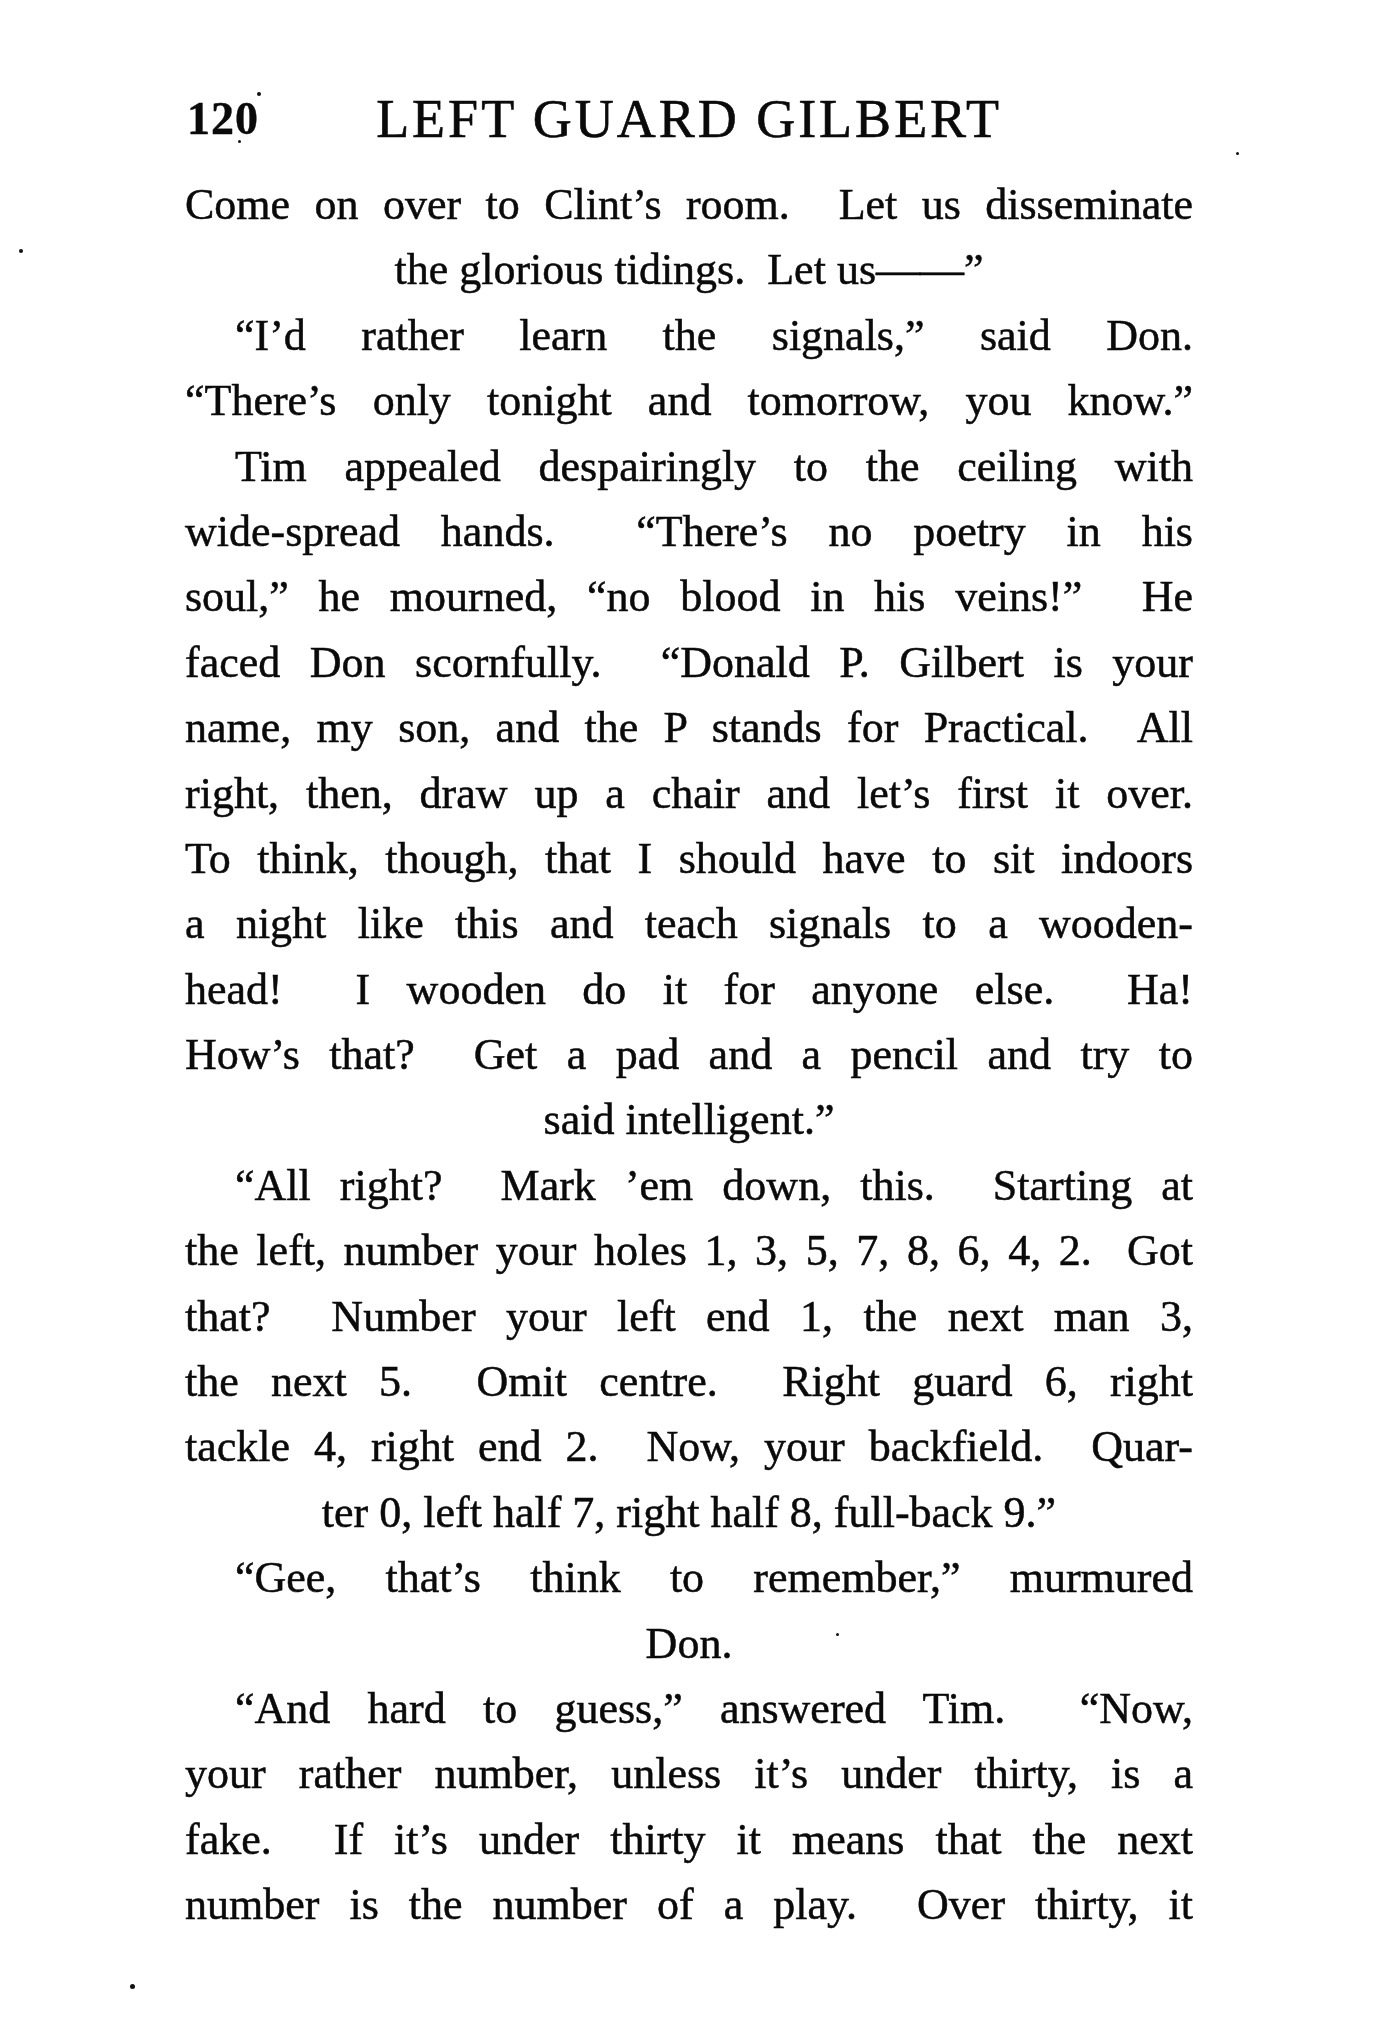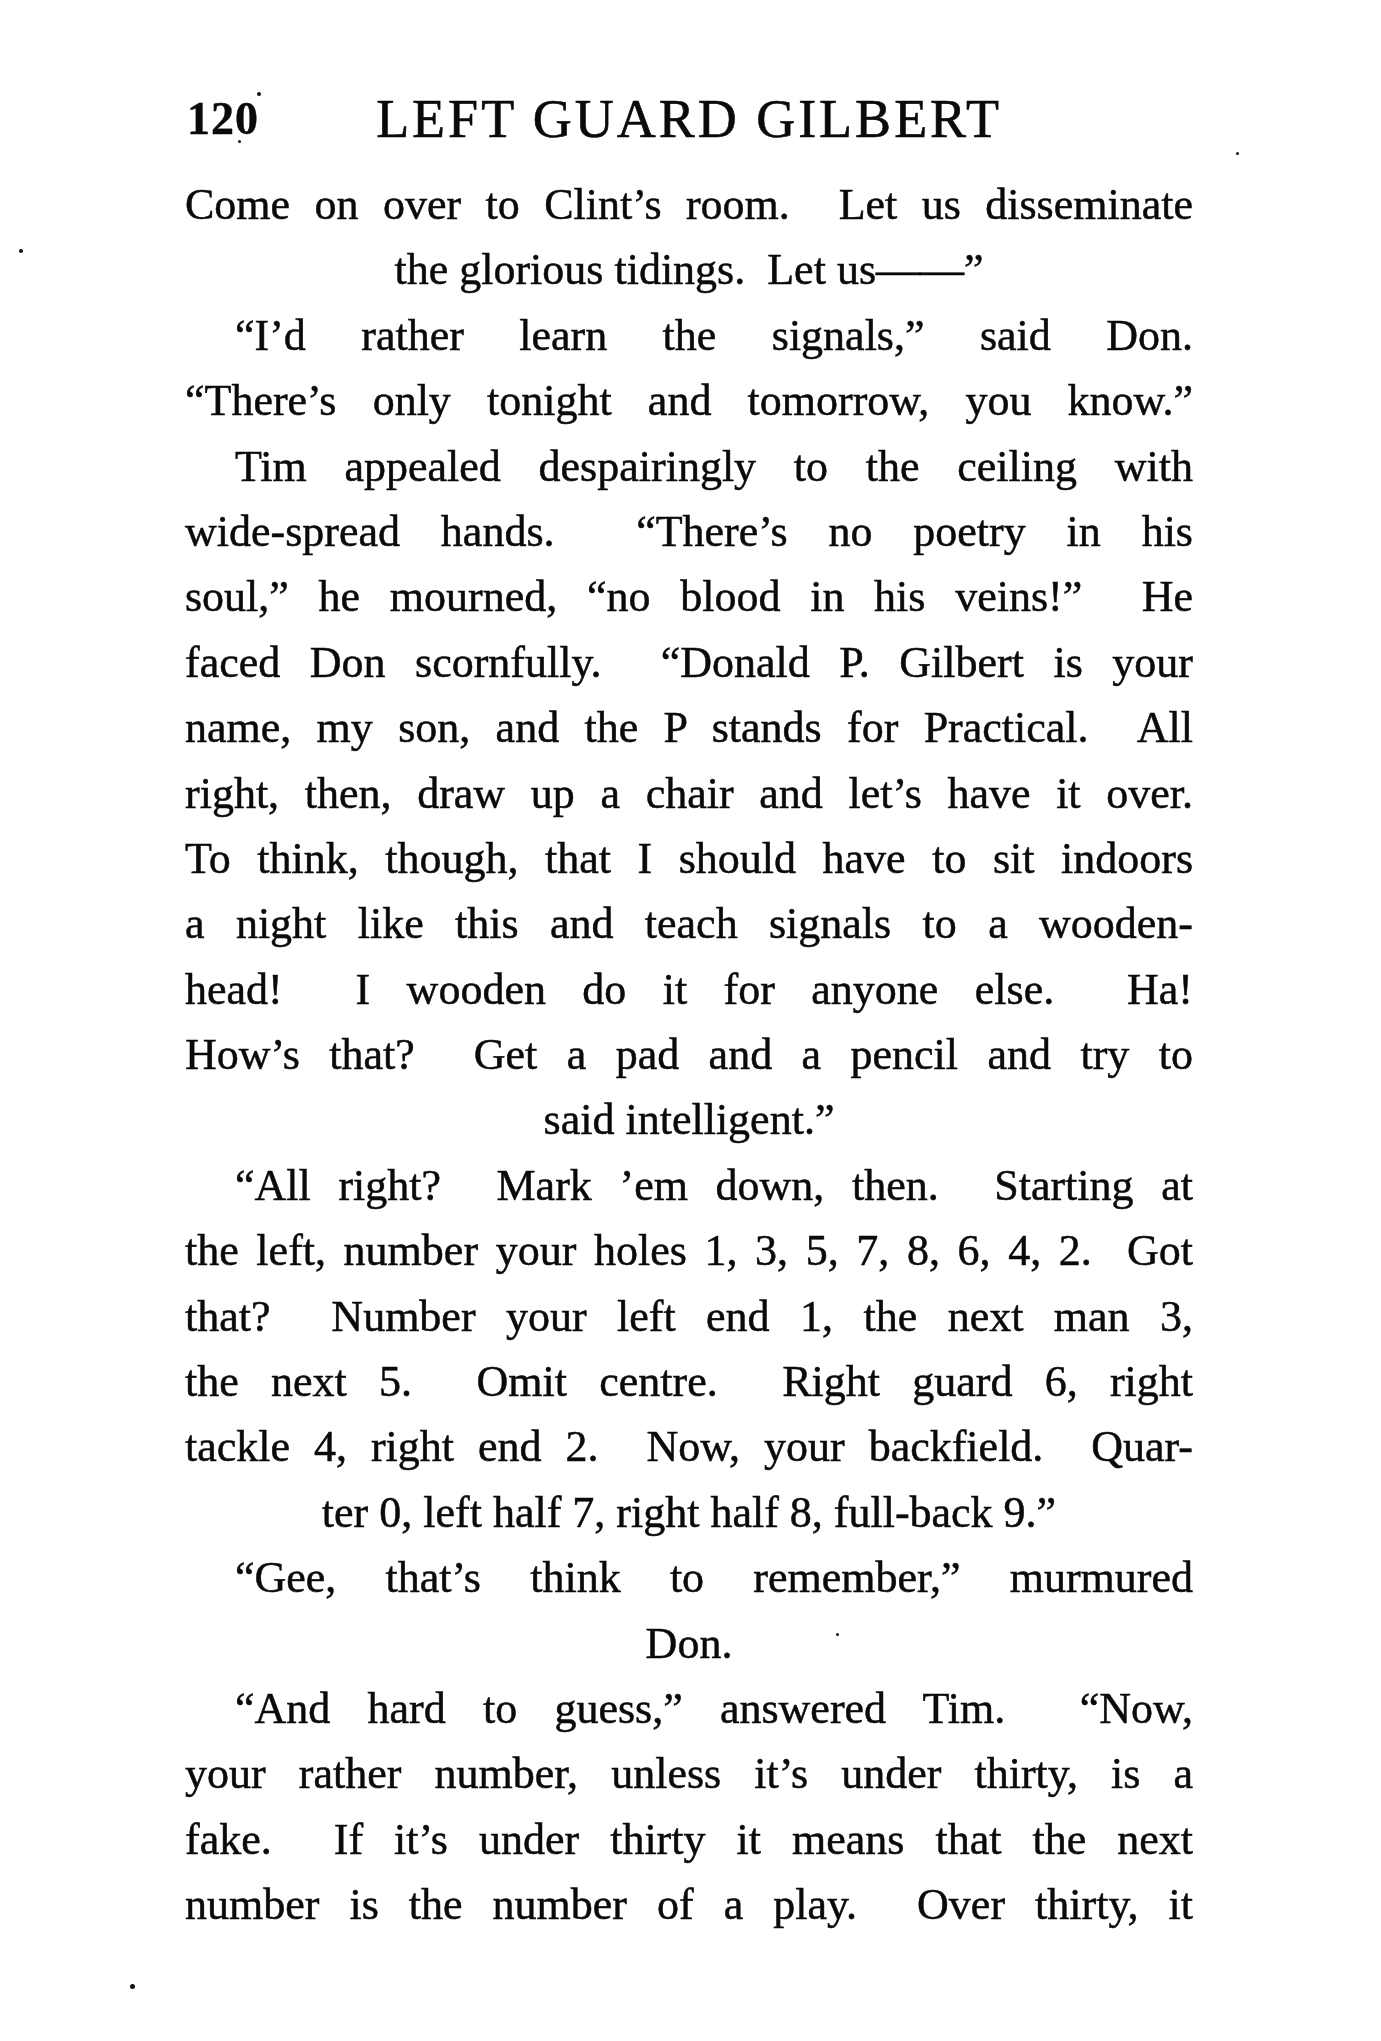--- a/index.html
+++ b/index.html
@@ -71,27 +71,27 @@
   <div class="body-text">
       <div class="line">Come on over to Clint’s room.  Let us disseminate</div>
       <div class="line last">the glorious tidings.  Let us——”</div>
       <div class="line indent">“I’d rather learn the signals,” said Don.</div>
       <div class="line">“There’s only tonight and tomorrow, you know.”</div>
       <div class="line indent">Tim appealed despairingly to the ceiling with</div>
       <div class="line">wide-spread hands.  “There’s no poetry in his</div>
       <div class="line">soul,” he mourned, “no blood in his veins!”  He</div>
       <div class="line">faced Don scornfully.  “Donald P. Gilbert is your</div>
       <div class="line">name, my son, and the P stands for Practical.  All</div>
-      <div class="line">right, then, draw up a chair and let’s have it over.</div>
+      <div class="line">right, then, draw up a chair and let’s first it over.</div>
       <div class="line">To think, though, that I should have to sit indoors</div>
       <div class="line">a night like this and teach signals to a wooden-</div>
       <div class="line">head!  I wooden do it for anyone else.  Ha!</div>
       <div class="line">How’s that?  Get a pad and a pencil and try to</div>
       <div class="line last">said intelligent.”</div>
-      <div class="line indent">“All right?  Mark ’em down, then.  Starting at</div>
+      <div class="line indent">“All right?  Mark ’em down, this.  Starting at</div>
       <div class="line">the left, number your holes 1, 3, 5, 7, 8, 6, 4, 2.  Got</div>
       <div class="line">that?  Number your left end 1, the next man 3,</div>
       <div class="line">the next 5.  Omit centre.  Right guard 6, right</div>
       <div class="line">tackle 4, right end 2.  Now, your backfield.  Quar-</div>
       <div class="line last">ter 0, left half 7, right half 8, full-back 9.”</div>
       <div class="line indent">“Gee, that’s think to remember,” murmured</div>
       <div class="line last">Don.</div>
       <div class="line indent">“And hard to guess,” answered Tim.  “Now,</div>
       <div class="line">your rather number, unless it’s under thirty, is a</div>
       <div class="line">fake.  If it’s under thirty it means that the next</div>

